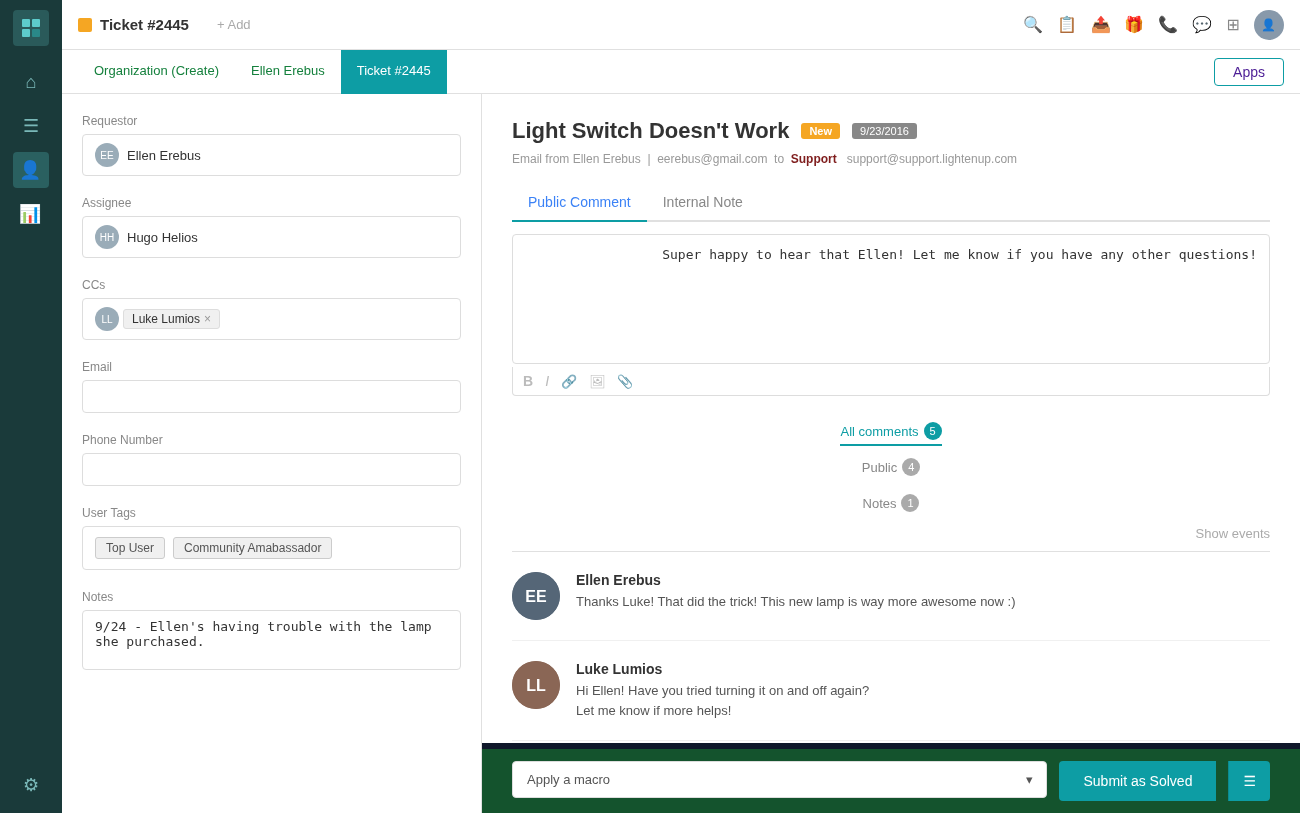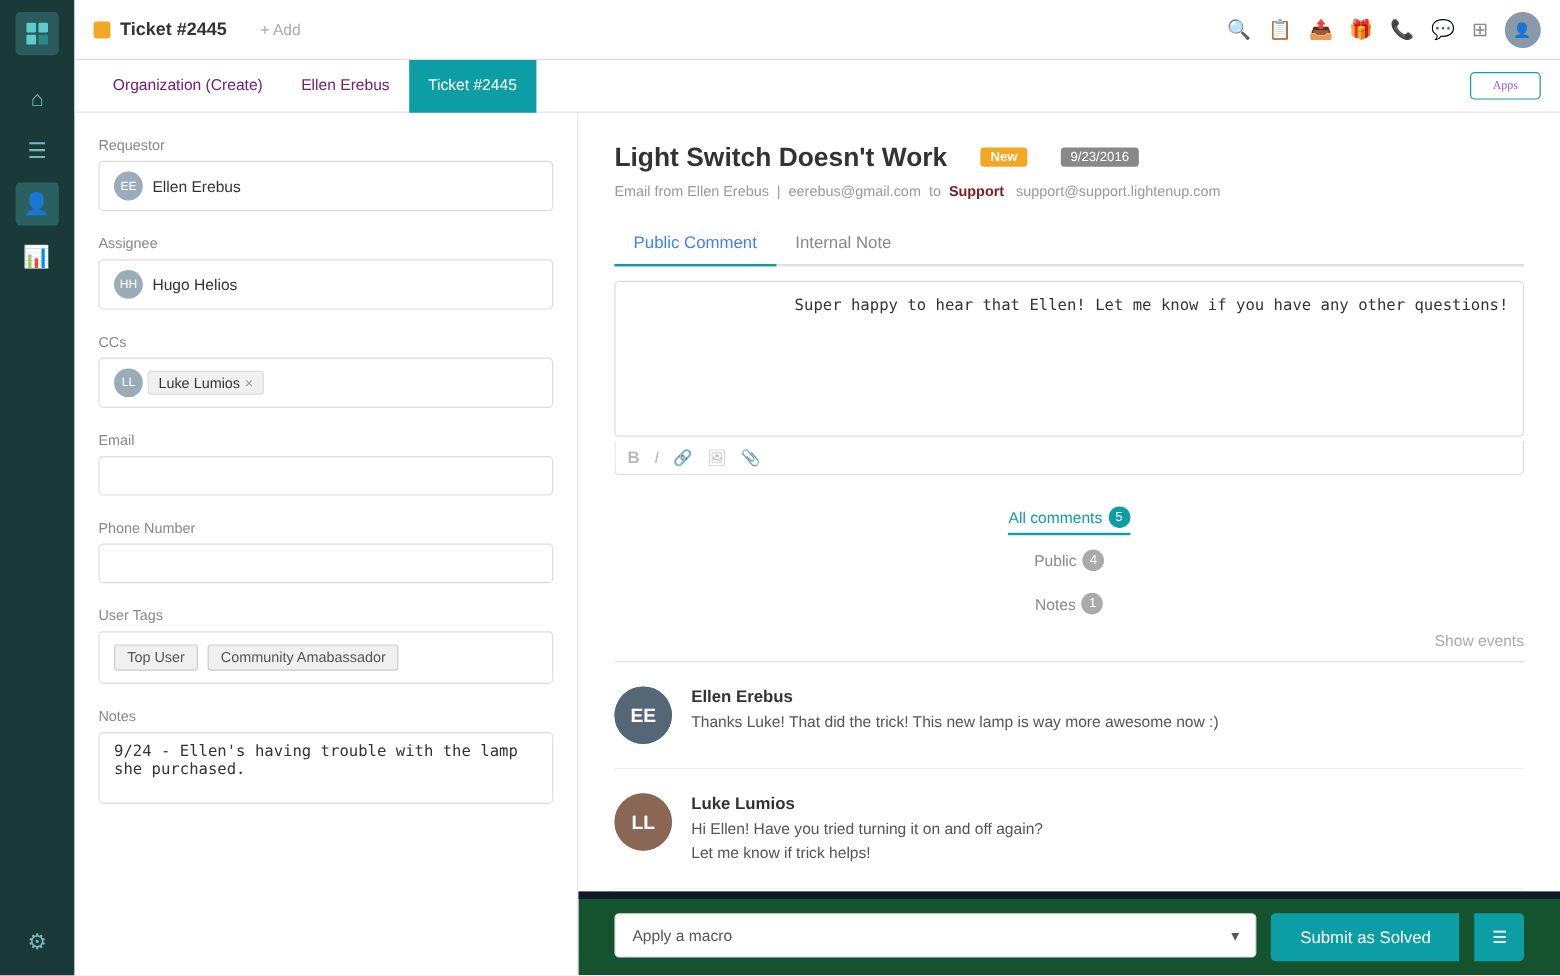--- a/index.html
+++ b/index.html
@@ -103,39 +103,38 @@
       padding: 0 16px;
       height: 44px;
       flex-shrink: 0;
     }
     .tab-item {
       padding: 0 16px;
       height: 44px;
       display: flex;
       align-items: center;
       cursor: pointer;
-      color: #701a75;
+      color: #15803d;
       font-size: 13px;
       border-bottom: 2px solid transparent;
     }
     .tab-item.active {
       color: #fff;
       background: #0d9da4;
       border-radius: 0;
     }
     .apps-btn {
       margin-left: auto;
       border: 1px solid #0d9da4;
-      color: #8b5cf6;
+      color: #4c1d95;
       padding: 5px 18px;
       border-radius: 4px;
       cursor: pointer;
-      font-size: 10px;
-      background: #fff;
-      font-family: Liberation Serif, serif;
+      font-size: 14px;
+      background: #fff;
     }
 
     
     .content-area {
       flex: 1;
       display: flex;
       overflow: hidden;
     }
 
     
@@ -225,21 +224,21 @@
     }
 
     
     .ticket-header {
       padding: 24px 30px 0;
       flex-shrink: 0;
     }
     .ticket-title-row {
       display: flex;
       align-items: center;
-      gap: 28px;
+      gap: 12px;
       margin-bottom: 8px;
     }
     .ticket-title {
       font-size: 22px;
       font-weight: 600;
       color: #333;
     }
     .badge-new {
       background: #f5a623;
       color: #fff;
@@ -624,21 +623,21 @@
         <div class="comment-item">
           <div class="comment-avatar luke">
             <svg width="48" height="48" viewBox="0 0 48 48">
               <circle cx="24" cy="24" r="24" fill="#8a6655"></circle>
               <text x="24" y="30" text-anchor="middle" font-size="16" fill="#fff" font-family="sans-serif">LL</text>
             </svg>
           </div>
           <div class="comment-body">
             <div class="comment-author">Luke Lumios</div>
             <div class="comment-text">Hi Ellen! Have you tried turning it on and off again?</div>
-            <div class="comment-text">Let me know if trick helps!</div>
+            <div class="comment-text">Let me know if more helps!</div>
           </div>
         </div>
 
       </div>
 
       <div class="bottom-bar">
         <div class="macro-select">
           <span>Apply a macro</span>
           <span>▾</span>
         </div>

